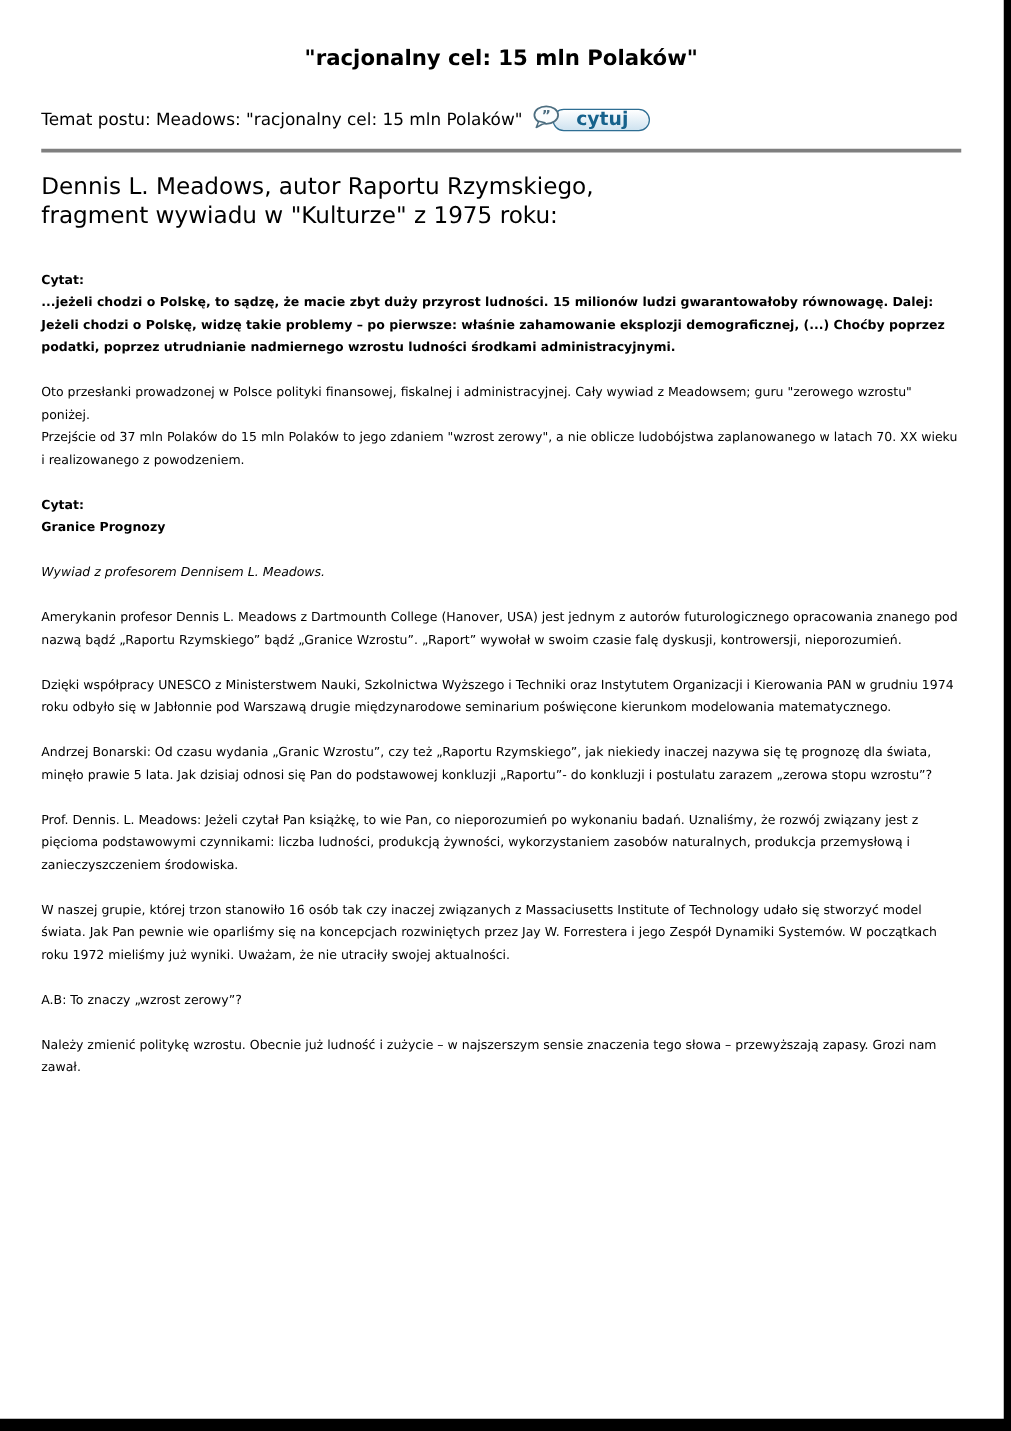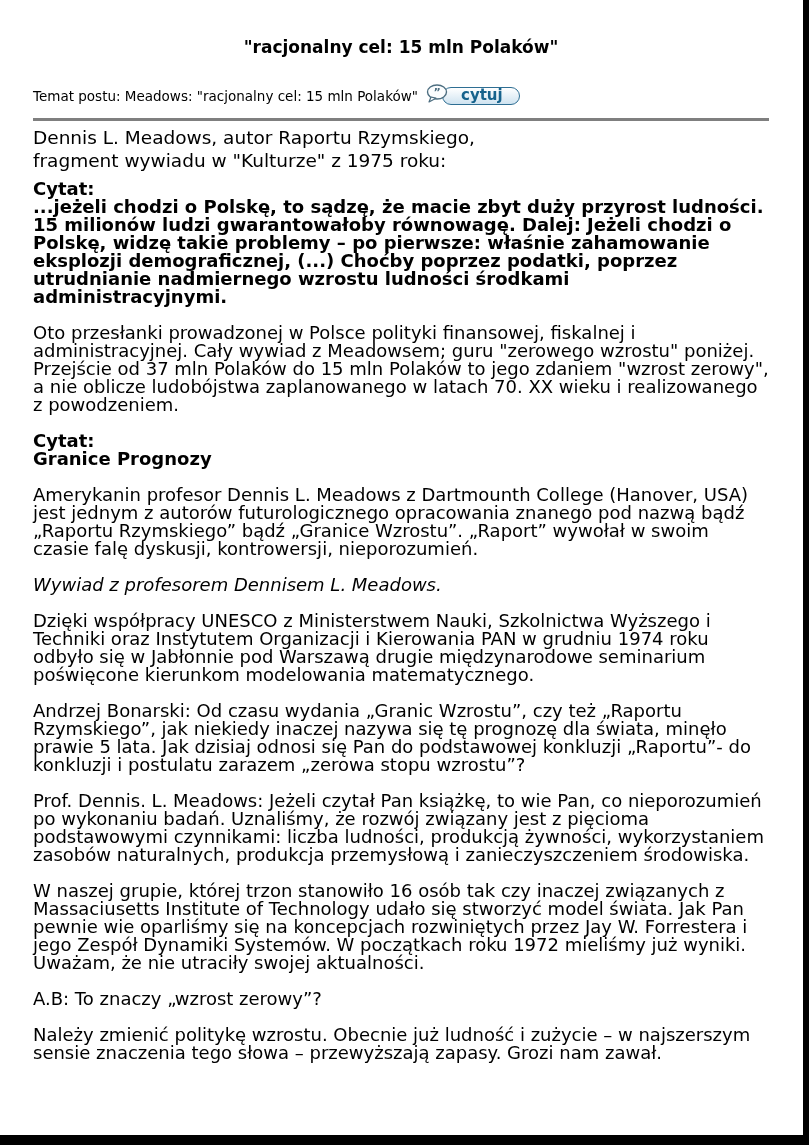--- a/index.html
+++ b/index.html
@@ -50,28 +50,28 @@
     line-height: 13px;
     padding: 1px 16px 2px 18px;
   }
   .separator {
     border: 0;
     height: 3px;
     background: #7f7f7f;
     margin: 11px 0 0 0;
   }
   .post-heading {
-    margin-top: 5px;
+    margin-top: 16px;
     font-size: 18.5px;
     line-height: 23px;
     white-space: pre-line;
   }
   .post-body {
-    margin-top: 8px;
-    font-size: 18px;
+    margin-top: 32px;
+    font-size: 10px;
     line-height: 18px;
   }
   .para { margin: 0 0 18px 0; white-space: pre-line; }
   .para.bold { font-weight: bold; }
   .para.italic { font-style: italic; }
 </style>
 </head>
 <body>
 
 <div class="page">
@@ -97,22 +97,22 @@
   <div class="post-heading">Dennis L. Meadows, autor Raportu Rzymskiego,
 fragment wywiadu w "Kulturze" z 1975 roku:</div>
 
   <div class="post-body">
     <p class="para bold">Cytat:
 ...jeżeli chodzi o Polskę, to sądzę, że macie zbyt duży przyrost ludności. 15 milionów ludzi gwarantowałoby równowagę. Dalej: Jeżeli chodzi o Polskę, widzę takie problemy – po pierwsze: właśnie zahamowanie eksplozji demograficznej, (...) Choćby poprzez podatki, poprzez utrudnianie nadmiernego wzrostu ludności środkami administracyjnymi.</p>
     <p class="para">Oto przesłanki prowadzonej w Polsce polityki finansowej, fiskalnej i administracyjnej. Cały wywiad z Meadowsem; guru "zerowego wzrostu" poniżej.
 Przejście od 37 mln Polaków do 15 mln Polaków to jego zdaniem "wzrost zerowy", a nie oblicze ludobójstwa zaplanowanego w latach 70. XX wieku i realizowanego z powodzeniem.</p>
     <p class="para bold">Cytat:
 Granice Prognozy</p>
+    <p class="para italic">Wywiad z profesorem Dennisem L. Meadows.</p>
     <p class="para">Amerykanin profesor Dennis L. Meadows z Dartmounth College (Hanover, USA) jest jednym z autorów futurologicznego opracowania znanego pod nazwą bądź „Raportu Rzymskiego” bądź „Granice Wzrostu”. „Raport” wywołał w swoim czasie falę dyskusji, kontrowersji, nieporozumień.</p>
-    <p class="para italic">Wywiad z profesorem Dennisem L. Meadows.</p>
     <p class="para">Dzięki współpracy UNESCO z Ministerstwem Nauki, Szkolnictwa Wyższego i Techniki oraz Instytutem Organizacji i Kierowania PAN w grudniu 1974 roku odbyło się w Jabłonnie pod Warszawą drugie międzynarodowe seminarium poświęcone kierunkom modelowania matematycznego.</p>
     <p class="para">Andrzej Bonarski: Od czasu wydania „Granic Wzrostu”, czy też „Raportu Rzymskiego”, jak niekiedy inaczej nazywa się tę prognozę dla świata, minęło prawie 5 lata. Jak dzisiaj odnosi się Pan do podstawowej konkluzji „Raportu”- do konkluzji i postulatu zarazem „zerowa stopu wzrostu”?</p>
     <p class="para">Prof. Dennis. L. Meadows: Jeżeli czytał Pan książkę, to wie Pan, co nieporozumień po wykonaniu badań. Uznaliśmy, że rozwój związany jest z pięcioma podstawowymi czynnikami: liczba ludności, produkcją żywności, wykorzystaniem zasobów naturalnych, produkcja przemysłową i zanieczyszczeniem środowiska.</p>
     <p class="para">W naszej grupie, której trzon stanowiło 16 osób tak czy inaczej związanych z Massaciusetts Institute of Technology udało się stworzyć model świata. Jak Pan pewnie wie oparliśmy się na koncepcjach rozwiniętych przez Jay W. Forrestera i jego Zespół Dynamiki Systemów. W początkach roku 1972 mieliśmy już wyniki. Uważam, że nie utraciły swojej aktualności.</p>
     <p class="para">A.B: To znaczy „wzrost zerowy”?</p>
     <p class="para">Należy zmienić politykę wzrostu. Obecnie już ludność i zużycie – w najszerszym sensie znaczenia tego słowa – przewyższają zapasy. Grozi nam zawał.</p>
   </div>
 
 </div>
 

